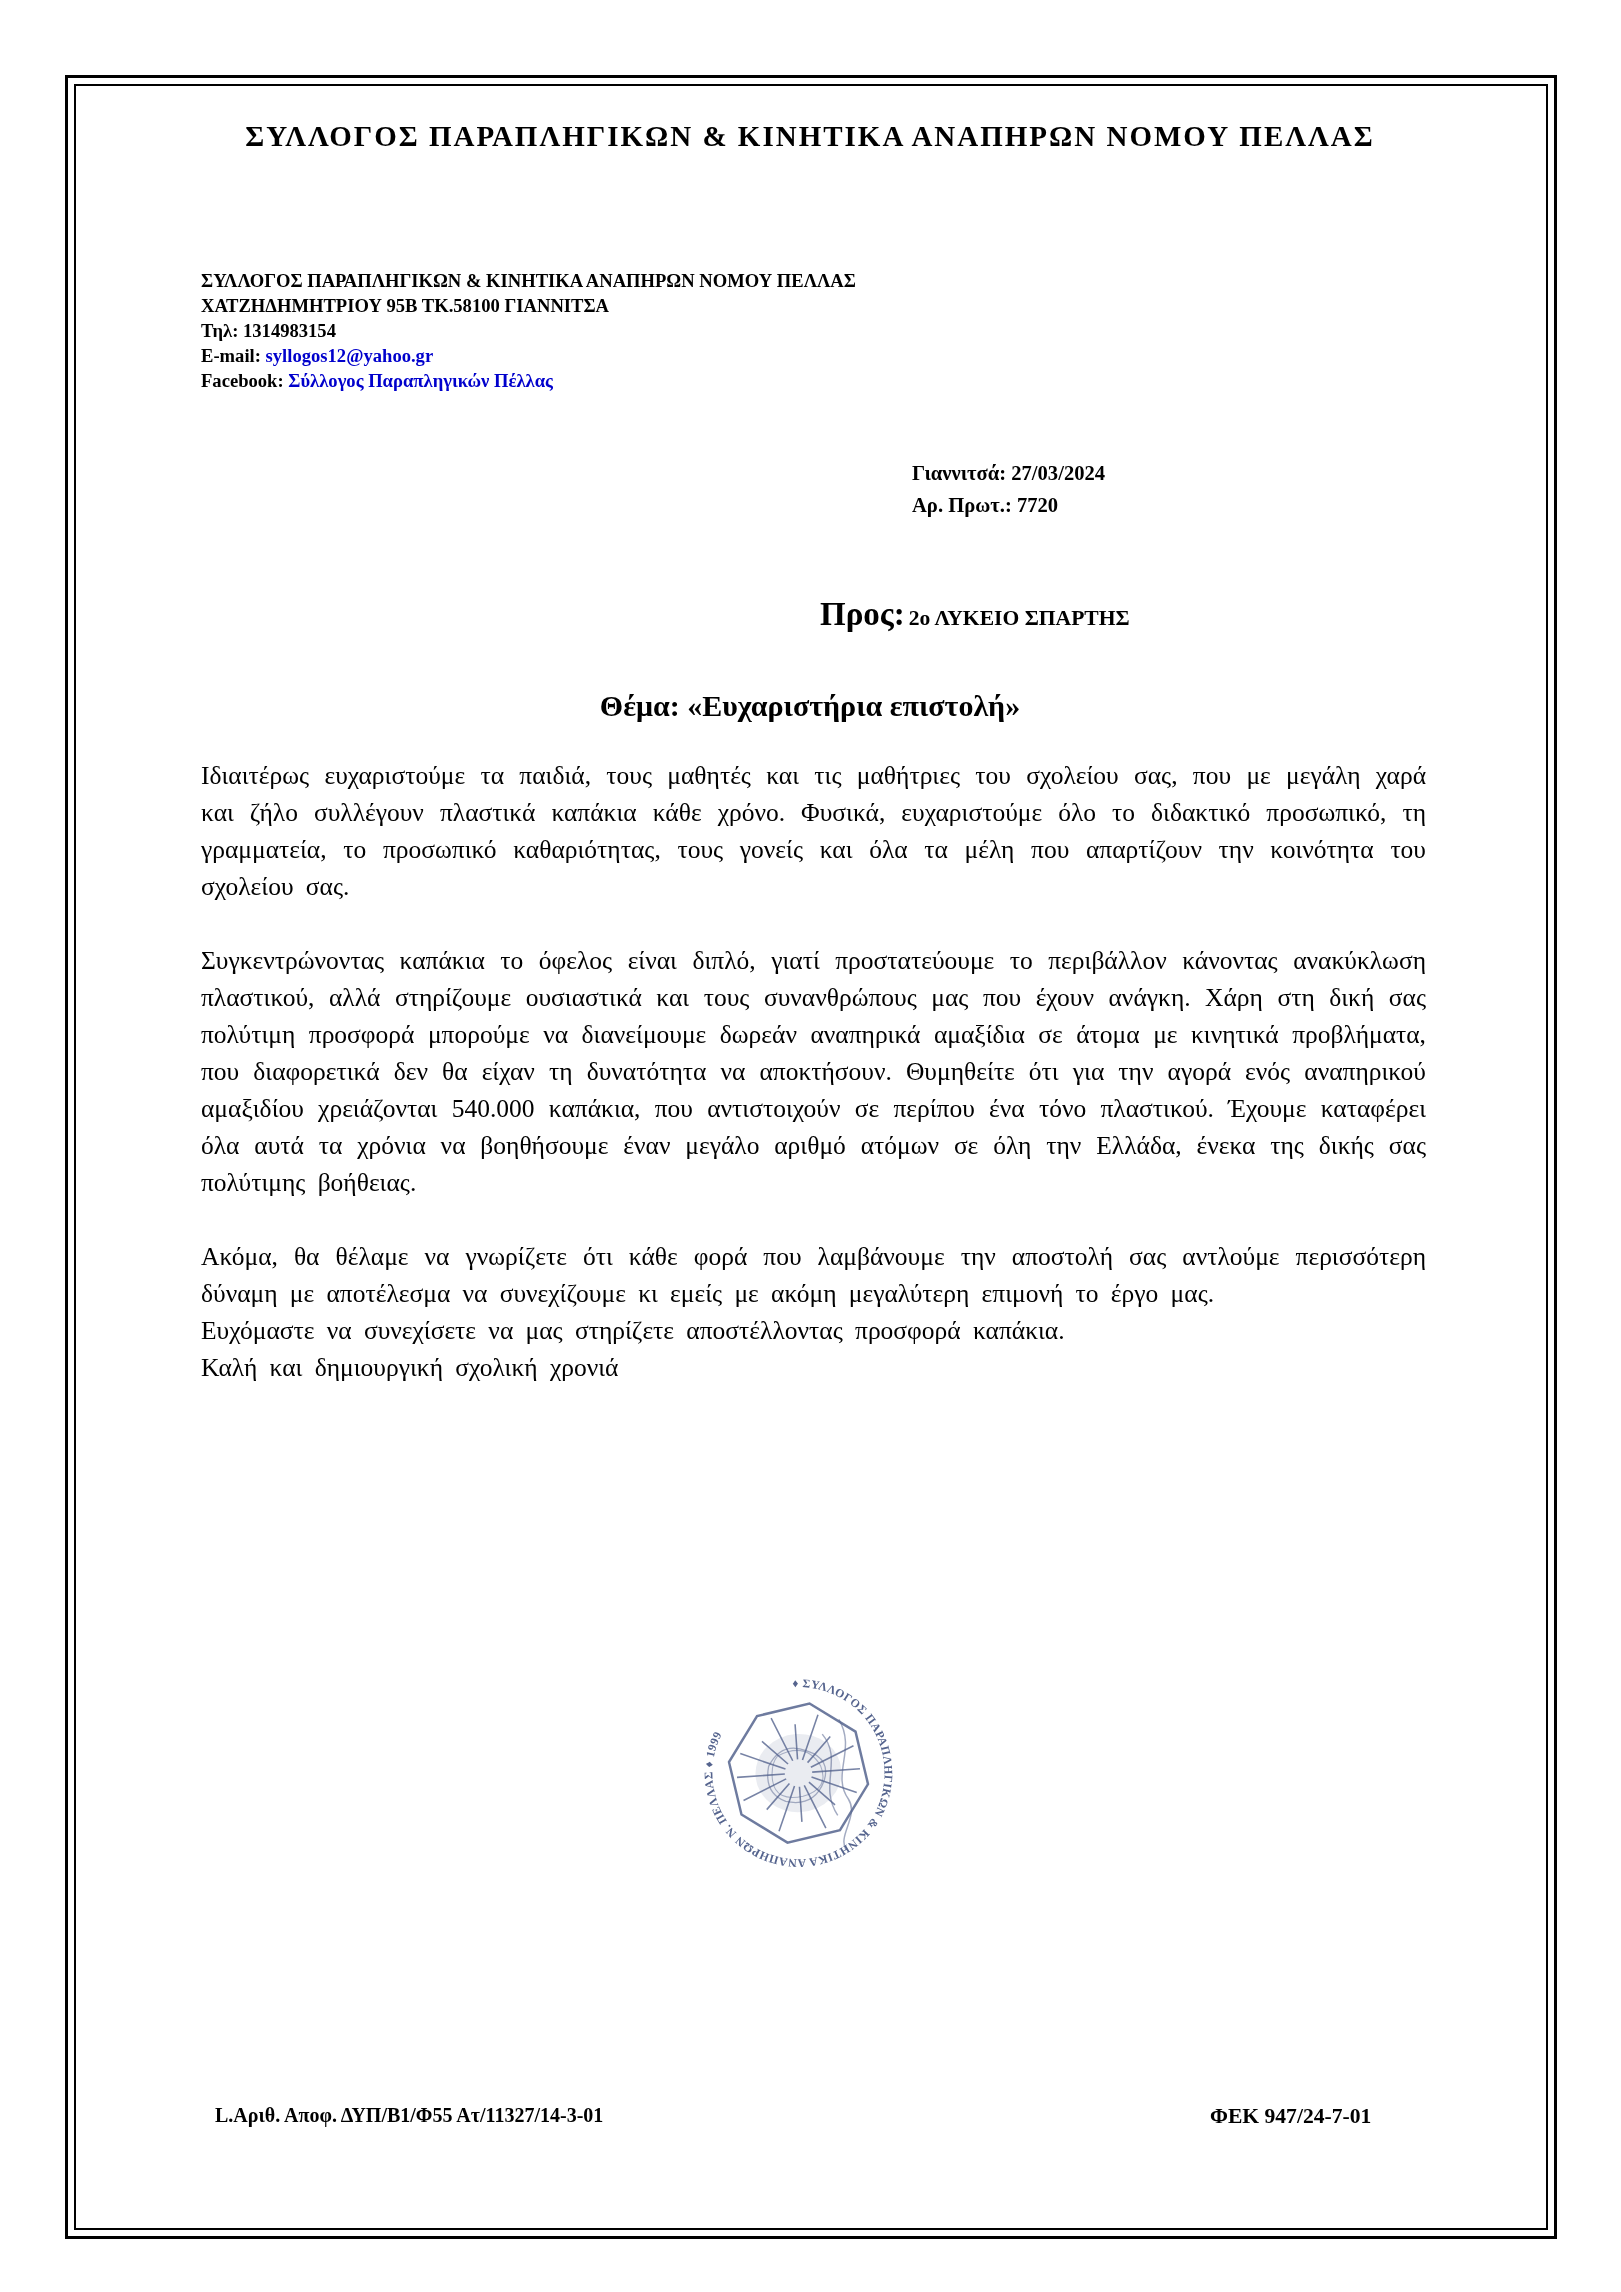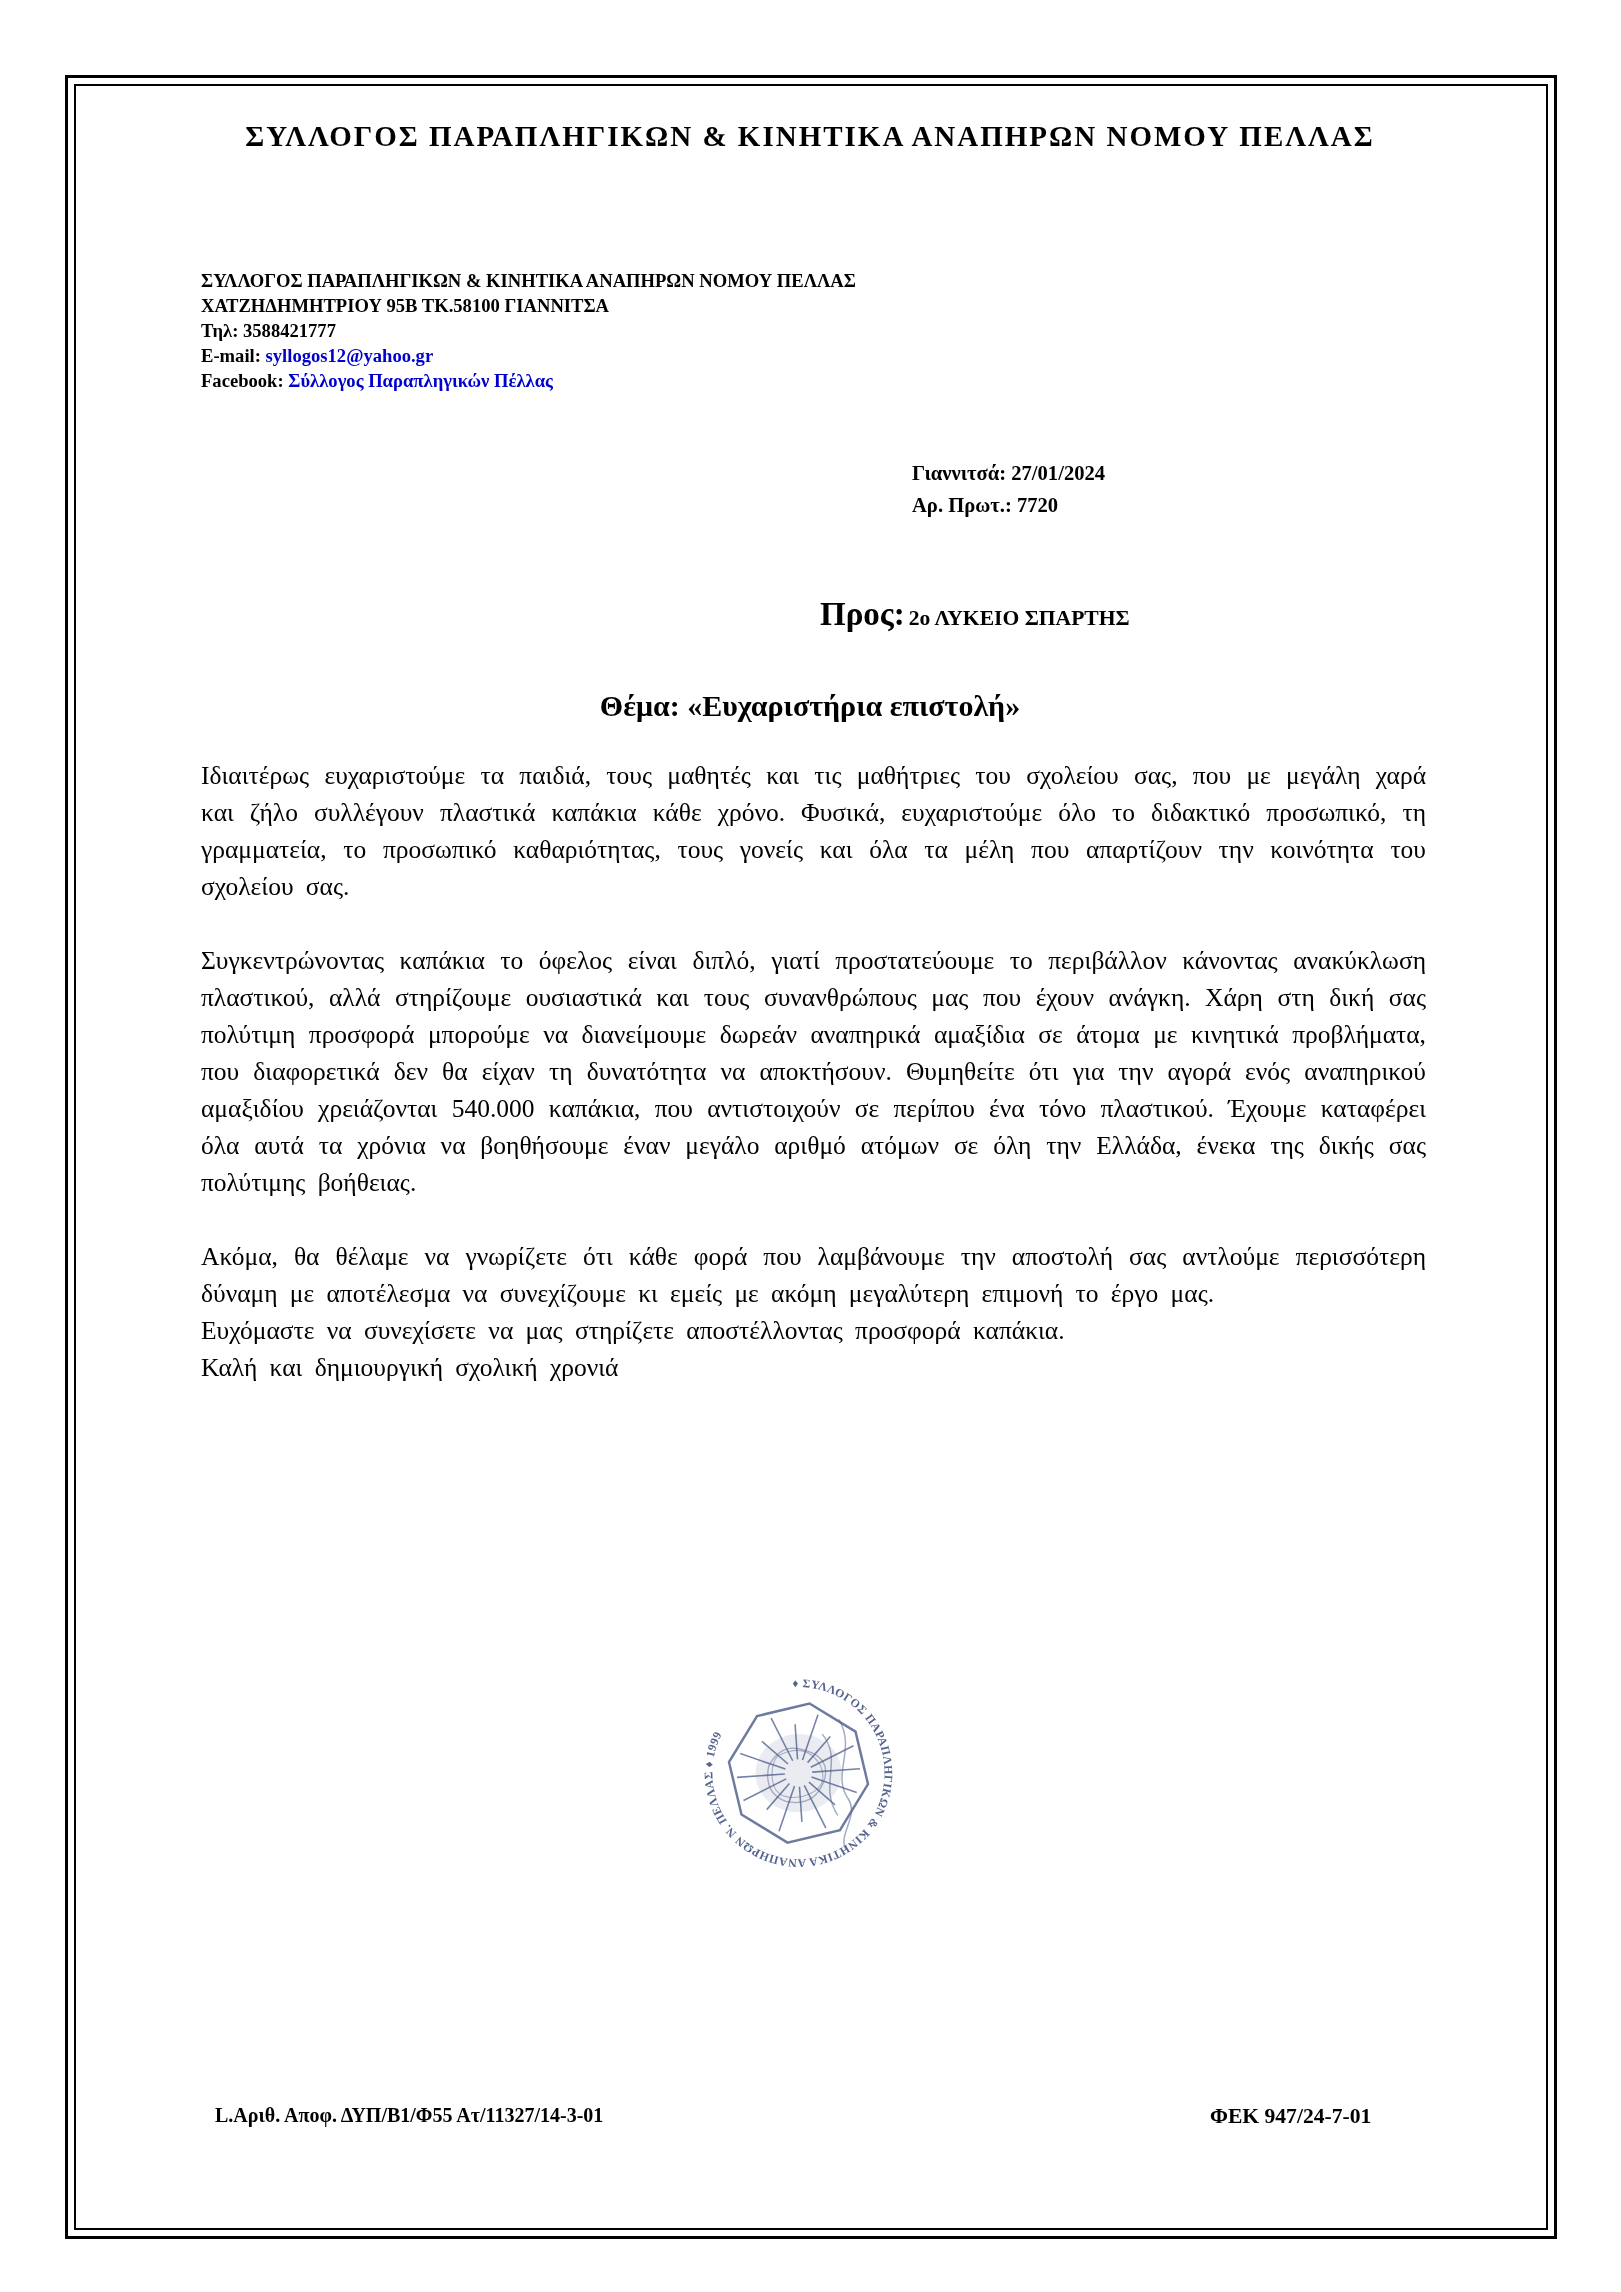--- a/index.html
+++ b/index.html
@@ -74,27 +74,27 @@
 
   <div class="frame-outer">
     <div class="frame-inner"></div>
   </div>
 
   <div class="doc-title">ΣΥΛΛΟΓΟΣ ΠΑΡΑΠΛΗΓΙΚΩΝ &amp; ΚΙΝΗΤΙΚΑ ΑΝΑΠΗΡΩΝ ΝΟΜΟΥ ΠΕΛΛΑΣ</div>
 
   <div class="contact">
     <div>ΣΥΛΛΟΓΟΣ ΠΑΡΑΠΛΗΓΙΚΩΝ &amp; ΚΙΝΗΤΙΚΑ ΑΝΑΠΗΡΩΝ ΝΟΜΟΥ ΠΕΛΛΑΣ</div>
     <div>ΧΑΤΖΗΔΗΜΗΤΡΙΟΥ 95Β ΤΚ.58100 ΓΙΑΝΝΙΤΣΑ</div>
-    <div><span>Τηλ:</span> <span>3588421777</span></div>
+    <div><span>Τηλ:</span> <span>1314983154</span></div>
     <div><span>E-mail:</span> <a>syllogos12@yahoo.gr</a></div>
     <div><span>Facebook:</span> <a>Σύλλογος Παραπληγικών Πέλλας</a></div>
   </div>
 
   <div class="meta-block">
-    <div>Γιαννιτσά: 27/01/2024</div>
+    <div>Γιαννιτσά: 27/03/2024</div>
     <div>Αρ. Πρωτ.: 7720</div>
   </div>
 
   <div class="recipient">
     <span class="r-label">Προς:</span>
     <span class="r-value">2ο ΛΥΚΕΙΟ ΣΠΑΡΤΗΣ</span>
   </div>
 
   <div class="subject">Θέμα: «Ευχαριστήρια επιστολή»</div>
 

